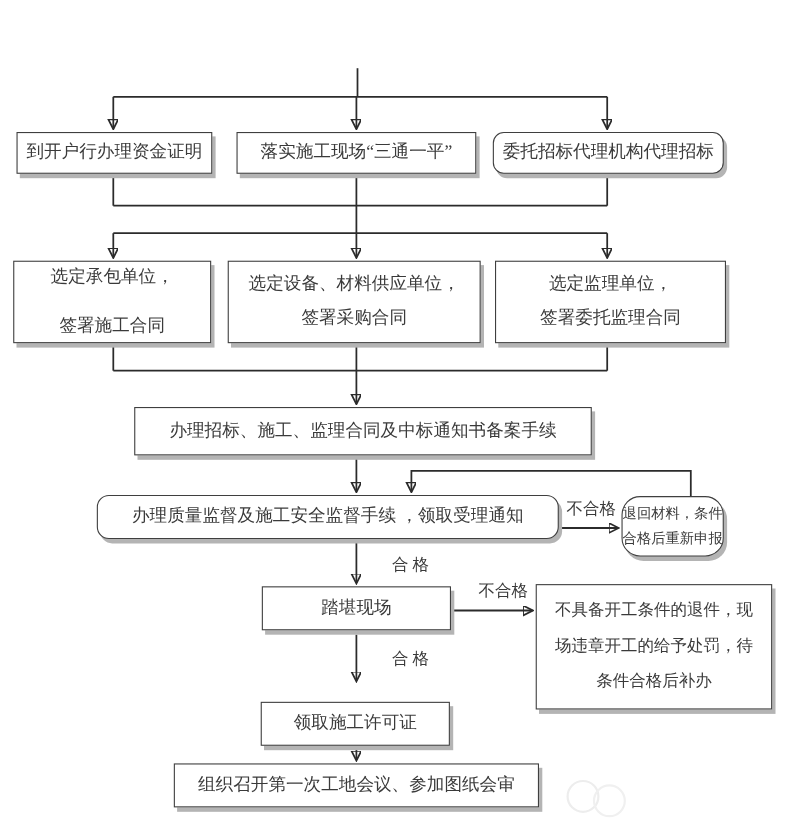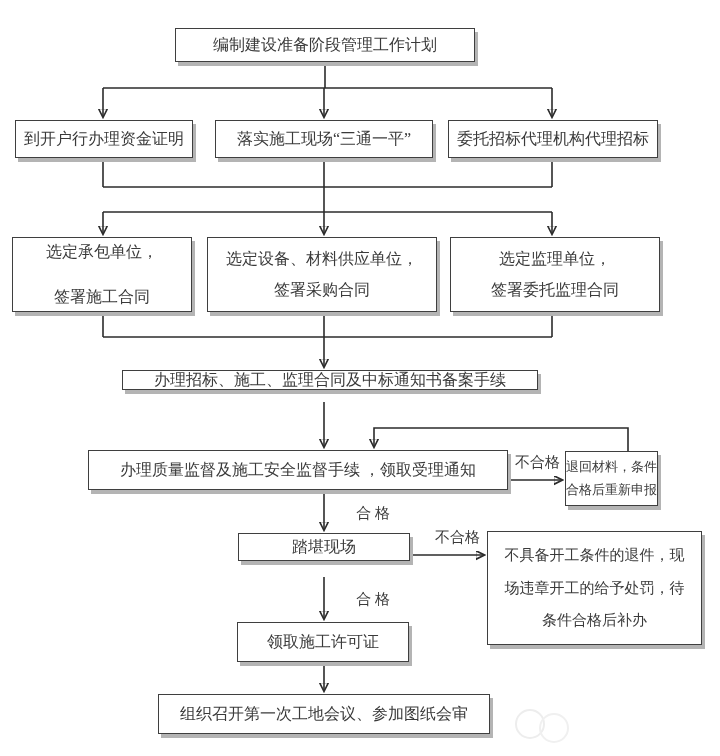--- a/index.html
+++ b/index.html
@@ -95,71 +95,68 @@
 
     <path d="M324,490 V530" marker-end="url(#arw)"></path>
 
     <path d="M410,555 H484" marker-end="url(#arw)"></path>
 
     <path d="M324,577 V619" marker-end="url(#arw)"></path>
 
     <path d="M324,662 V691" marker-end="url(#arw)"></path>
   </svg>
 
-  <div class="node" style="left:175px;top:28px;width:300px;height:34px;">
-    <span>编制建设准备阶段管理工作计划</span>
-  </div>
 
   <div class="node" style="left:215px;top:120px;width:218px;height:38px;">
     <span>落实施工现场“三通一平”</span>
   </div>
   <div class="node" style="left:15px;top:120px;width:178px;height:38px;">
     <span>到开户行办理资金证明</span>
   </div>
-  <div class="node" style="left:448px;top:120px;width:210px;height:38px;">
+  <div class="node" style="left:448px;top:120px;width:210px;height:38px;border-radius:10px;">
     <span>委托招标代理机构代理招标</span>
   </div>
 
   <div class="node multiline" style="left:12px;top:237px;width:180px;height:75px;gap:20px;">
     <div>选定承包单位，</div>
     <div>签署施工合同</div>
   </div>
   <div class="node multiline" style="left:207px;top:237px;width:230px;height:75px;">
     <div>选定设备、材料供应单位，</div>
     <div>签署采购合同</div>
   </div>
   <div class="node multiline" style="left:450px;top:237px;width:210px;height:75px;">
     <div>选定监理单位，</div>
     <div>签署委托监理合同</div>
   </div>
 
-  <div class="node" style="left:122px;top:370px;width:416px;height:20px;">
+  <div class="node" style="left:122px;top:370px;width:416px;height:44px;">
     <span>办理招标、施工、监理合同及中标通知书备案手续</span>
   </div>
 
-  <div class="node" style="left:88px;top:450px;width:420px;height:40px;">
+  <div class="node" style="left:88px;top:450px;width:420px;height:40px;border-radius:11px;">
     <span>办理质量监督及施工安全监督手续 ，领取受理通知</span>
   </div>
 
-  <div class="node multiline small" style="left:565px;top:451px;width:93px;height:55px;">
+  <div class="node multiline small" style="left:565px;top:451px;width:93px;height:55px;border-radius:17px;">
     <div>退回材料，条件</div>
     <div>合格后重新申报</div>
   </div>
 
-  <div class="node" style="left:238px;top:533px;width:172px;height:28px;">
+  <div class="node" style="left:238px;top:533px;width:172px;height:40px;">
     <span>踏堪现场</span>
   </div>
 
   <div class="node multiline" style="left:487px;top:531px;width:215px;height:114px;font-size:15px;">
     <div>不具备开工条件的退件，现</div>
     <div>场违章开工的给予处罚，待</div>
     <div>条件合格后补办</div>
   </div>
 
-  <div class="node" style="left:237px;top:622px;width:172px;height:40px;">
+  <div class="node" style="left:237px;top:638px;width:172px;height:40px;">
     <span>领取施工许可证</span>
   </div>
 
   <div class="node" style="left:158px;top:694px;width:332px;height:40px;">
     <span>组织召开第一次工地会议、参加图纸会审</span>
   </div>
 
   <div class="edge-label" style="left:334px;top:504px;width:56px;">合 格</div>
   <div class="edge-label" style="left:504px;top:453px;width:56px;">不合格</div>
   <div class="edge-label" style="left:424px;top:528px;width:56px;">不合格</div>

